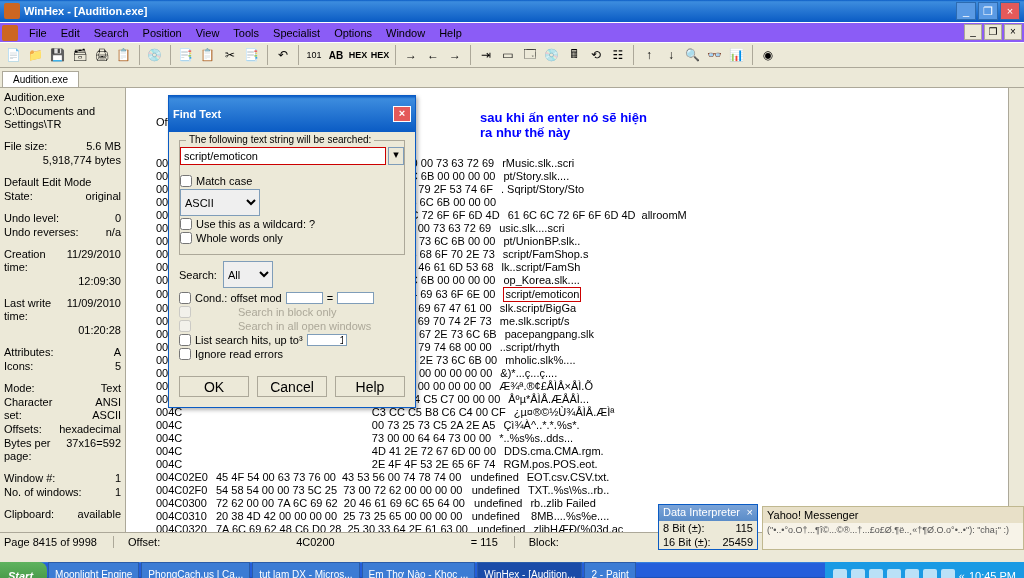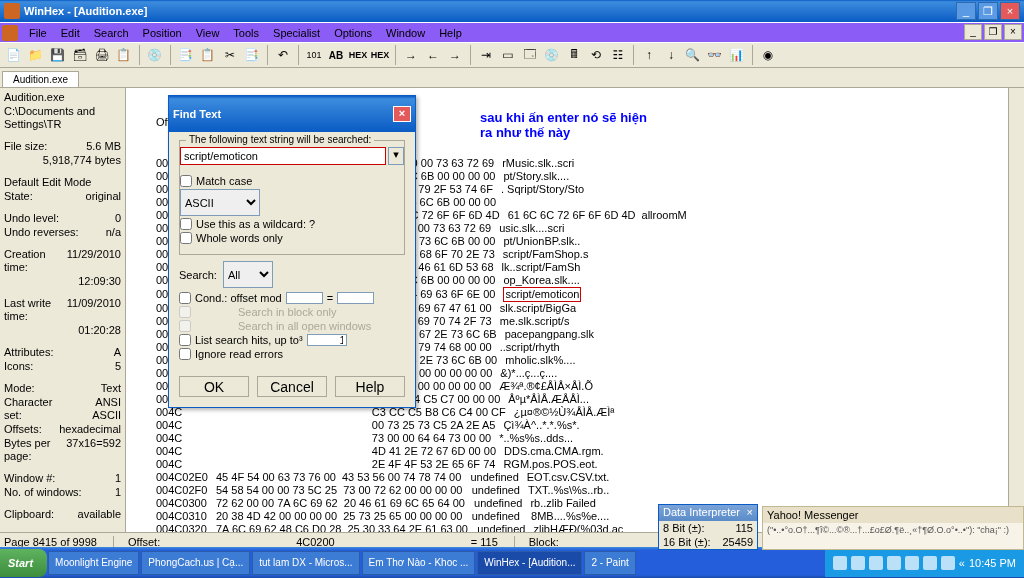--- a/index.html
+++ b/index.html
@@ -61,21 +61,21 @@
 
 .datainterp { position:absolute; right:266px; bottom:28px; width:100px; background:#ece9d8; border:1px solid #0a5bc4; z-index:30; font-size:10px; }
 .datainterp .dt { height:16px; background:linear-gradient(to bottom,#7ba4d8,#5a8cc8); color:#fff; padding:1px 4px; display:flex; }
 .datainterp .dt .x { margin-left:auto; }
 .datainterp .row { display:flex; justify-content:space-between; padding:1px 4px; }
 
 .yahoo { position:absolute; right:0; bottom:28px; width:262px; height:44px; background:#f7f3e8; border:1px solid #c0b890; z-index:30; font-size:10px; overflow:hidden; }
 .yahoo .yt { background:#e8e0c8; padding:2px 4px; }
 .yahoo .yb { padding:2px 4px; font-size:9px; color:#555; word-break:break-all; }
 
-.taskbar { position:absolute; bottom:0; left:0; right:0; height:31px; background:linear-gradient(to bottom,#3c8cde,#245edb 10%,#245edb 90%,#1a4ba8); display:flex; align-items:center; }
+.taskbar { position:absolute; bottom:0; left:0; right:0; height:16px; background:linear-gradient(to bottom,#3c8cde,#245edb 10%,#245edb 90%,#1a4ba8); display:flex; align-items:flex-start; }
 .taskbar .start { height:28px; padding:0 14px 0 8px; background:linear-gradient(to bottom,#5fb35f,#3c8c3c); color:#fff; font-weight:bold; font-style:italic; display:flex; align-items:center; border-radius:0 8px 8px 0; }
 .taskbar .tbtn { height:24px; margin:0 1px; padding:0 6px; background:#3c7cd4; border:1px solid #2a5ca8; color:#fff; display:flex; align-items:center; font-size:10px; max-width:130px; overflow:hidden; white-space:nowrap; }
 .taskbar .tbtn.act { background:#1a4ba8; }
 .taskbar .tray { margin-left:auto; height:28px; background:#1a9ae4; padding:0 8px; display:flex; align-items:center; gap:4px; color:#fff; font-size:10px; }
 .taskbar .tray .ti { width:14px;height:14px;background:#fff;border-radius:2px;opacity:.7; }
 </style>
 </head>
 <body>
 
 <div class="titlebar">

